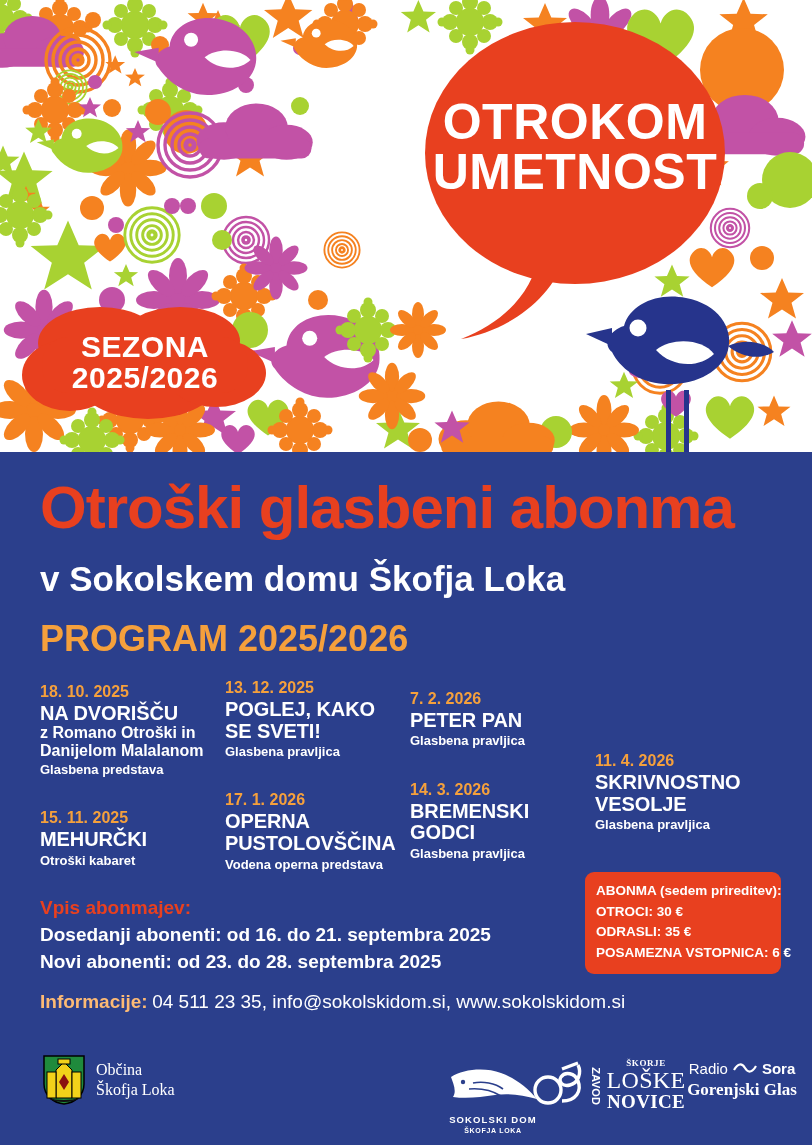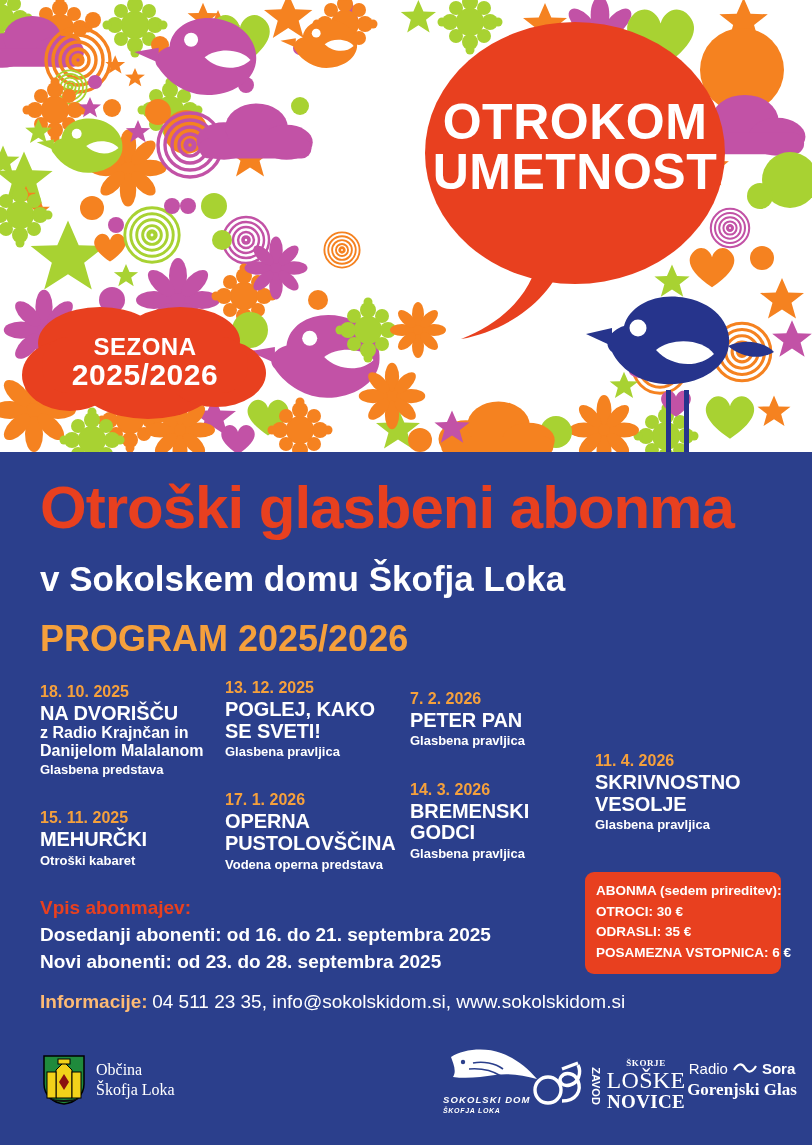--- a/index.html
+++ b/index.html
@@ -34,21 +34,21 @@
 
   .bubble-season{
     position:absolute;left:20px;top:303px;width:250px;height:118px;z-index:6;
   }
   .bubble-season svg{position:absolute;left:0;top:0;}
   .bubble-season .st{
     position:absolute;left:0;top:0;width:250px;height:118px;
     display:flex;flex-direction:column;align-items:center;justify-content:center;
     color:#fff;font-weight:700;line-height:1.05;text-align:center;
   }
-  .bubble-season .st .s1{font-size:24px;letter-spacing:.5px;}
+  .bubble-season .st .s1{font-size:30px;letter-spacing:.5px;}
   .bubble-season .st .s2{font-size:30px;letter-spacing:.5px;}
 
   
   .panel{position:absolute;left:0;top:452px;width:812px;height:693px;background:#2b3f8c;}
 
   .title-main{
     position:absolute;left:40px;top:478px;
     color:#e8401f;font-size:60px;font-weight:700;letter-spacing:-1px;
     line-height:1;white-space:nowrap;
   }
@@ -85,21 +85,21 @@
     background:#e8401f;border-radius:9px;padding:9px 11px 11px 11px;box-sizing:border-box;
   }
   .pricebox div{color:#ffffff;font-weight:700;font-size:13.5px;line-height:1.52;white-space:nowrap;}
 
   
   .footer{position:absolute;left:0;top:1045px;width:812px;height:100px;}
   .logo-obcina{position:absolute;left:42px;top:9px;display:flex;align-items:center;gap:10px;}
   .logo-obcina .crest{width:44px;height:52px;}
   .logo-obcina .txt{color:#ffffff;font-size:16px;line-height:1.25;font-family:"Liberation Serif", serif;}
 
-  .logo-sokolski{position:absolute;left:443px;top:0;width:100px;text-align:left;font-style:italic;}
+  .logo-sokolski{position:absolute;left:443px;top:20px;width:100px;text-align:center;}
   .logo-sokolski .nm{color:#fff;font-size:9.5px;font-weight:700;letter-spacing:1.1px;margin-top:1px;}
   .logo-sokolski .nm2{color:#fff;font-size:7px;font-weight:700;letter-spacing:.7px;margin-top:2px;}
 
   .logo-zavod{position:absolute;left:532px;top:10px;width:70px;height:58px;}
 
   .logo-loske{position:absolute;left:600px;top:13px;width:92px;text-align:center;color:#fff;
     font-family:"Liberation Serif", serif;}
   .logo-loske .t1{font-size:9px;font-weight:700;letter-spacing:.6px;}
   .logo-loske .t2{font-size:24px;font-weight:400;line-height:1.0;letter-spacing:.3px;}
   .logo-loske .t3{font-size:19px;font-weight:700;line-height:1.0;letter-spacing:.3px;}
@@ -343,21 +343,21 @@
   <div class="title-main">Otroški glasbeni abonma</div>
   <div class="title-sub">v Sokolskem domu Škofja Loka</div>
   <div class="title-prog">PROGRAM 2025/2026</div>
 
   <div class="cols">
 
     <div class="col c1">
       <div class="ev">
         <div class="ev-date">18. 10. 2025</div>
         <div class="ev-title">NA DVORIŠČU</div>
-        <div class="ev-perf">z Radio Krajnčan in Danijelom Malalanom</div>
+        <div class="ev-perf">z Romano Otroški in Danijelom Malalanom</div>
         <div class="ev-kind">Glasbena predstava</div>
       </div>
       <div class="ev" style="margin-top:30px;">
         <div class="ev-date">15. 11. 2025</div>
         <div class="ev-title">MEHURČKI</div>
         <div class="ev-kind">Otroški kabaret</div>
       </div>
     </div>
 
     <div class="col c2">

